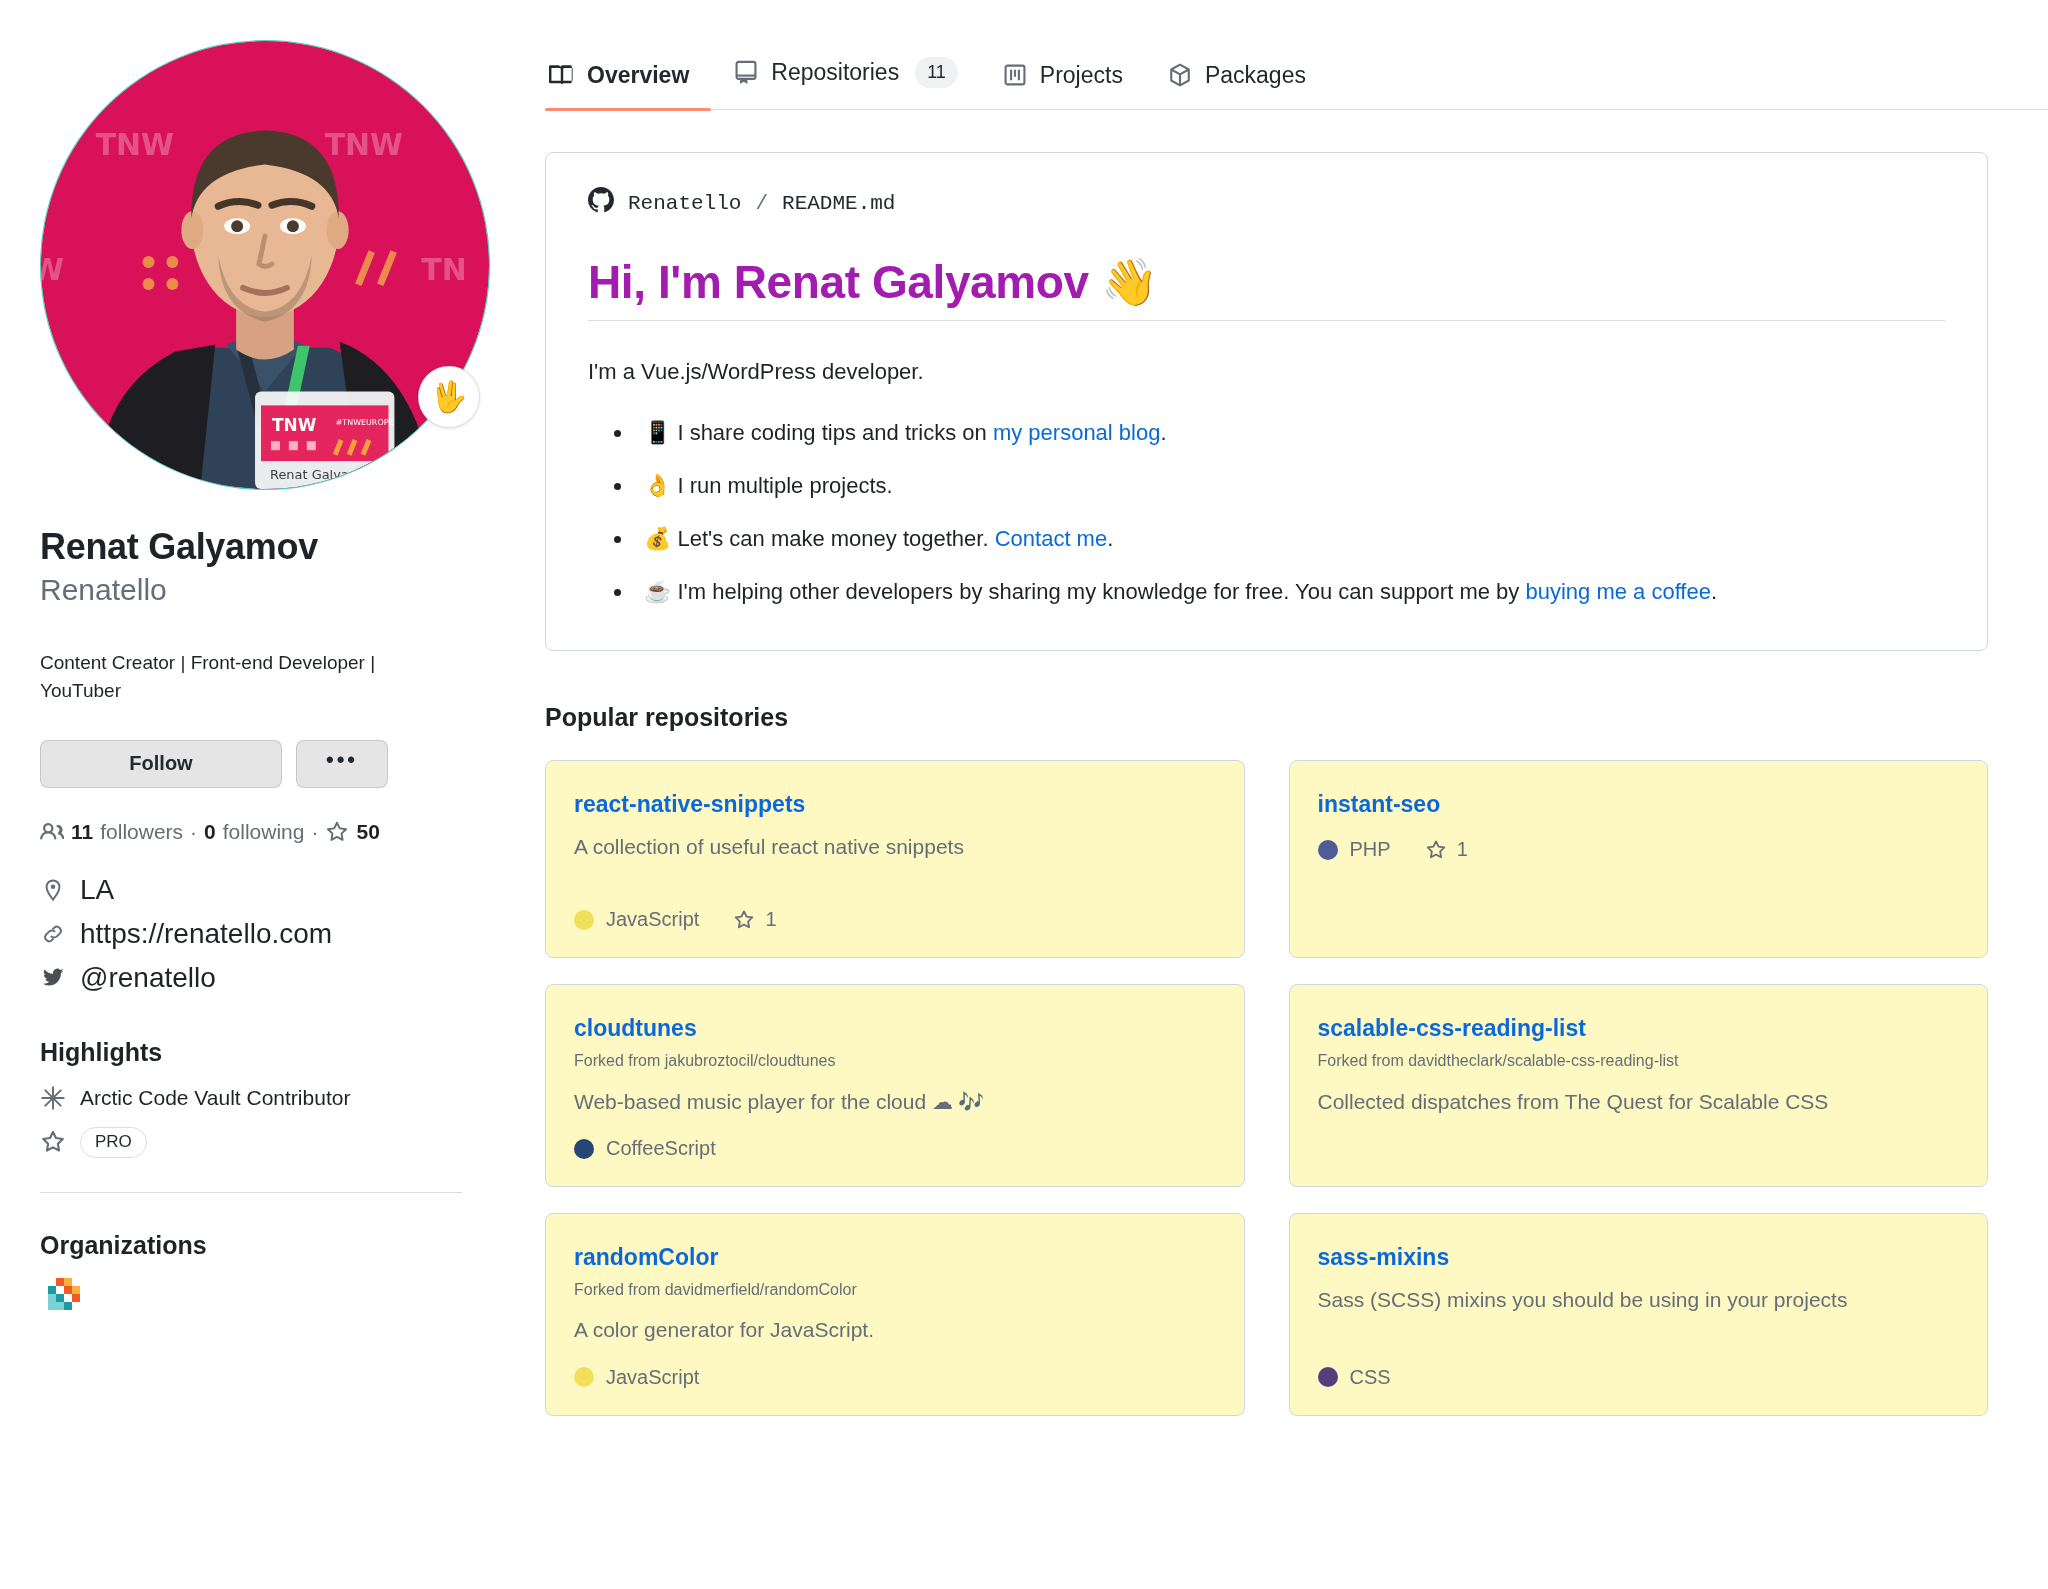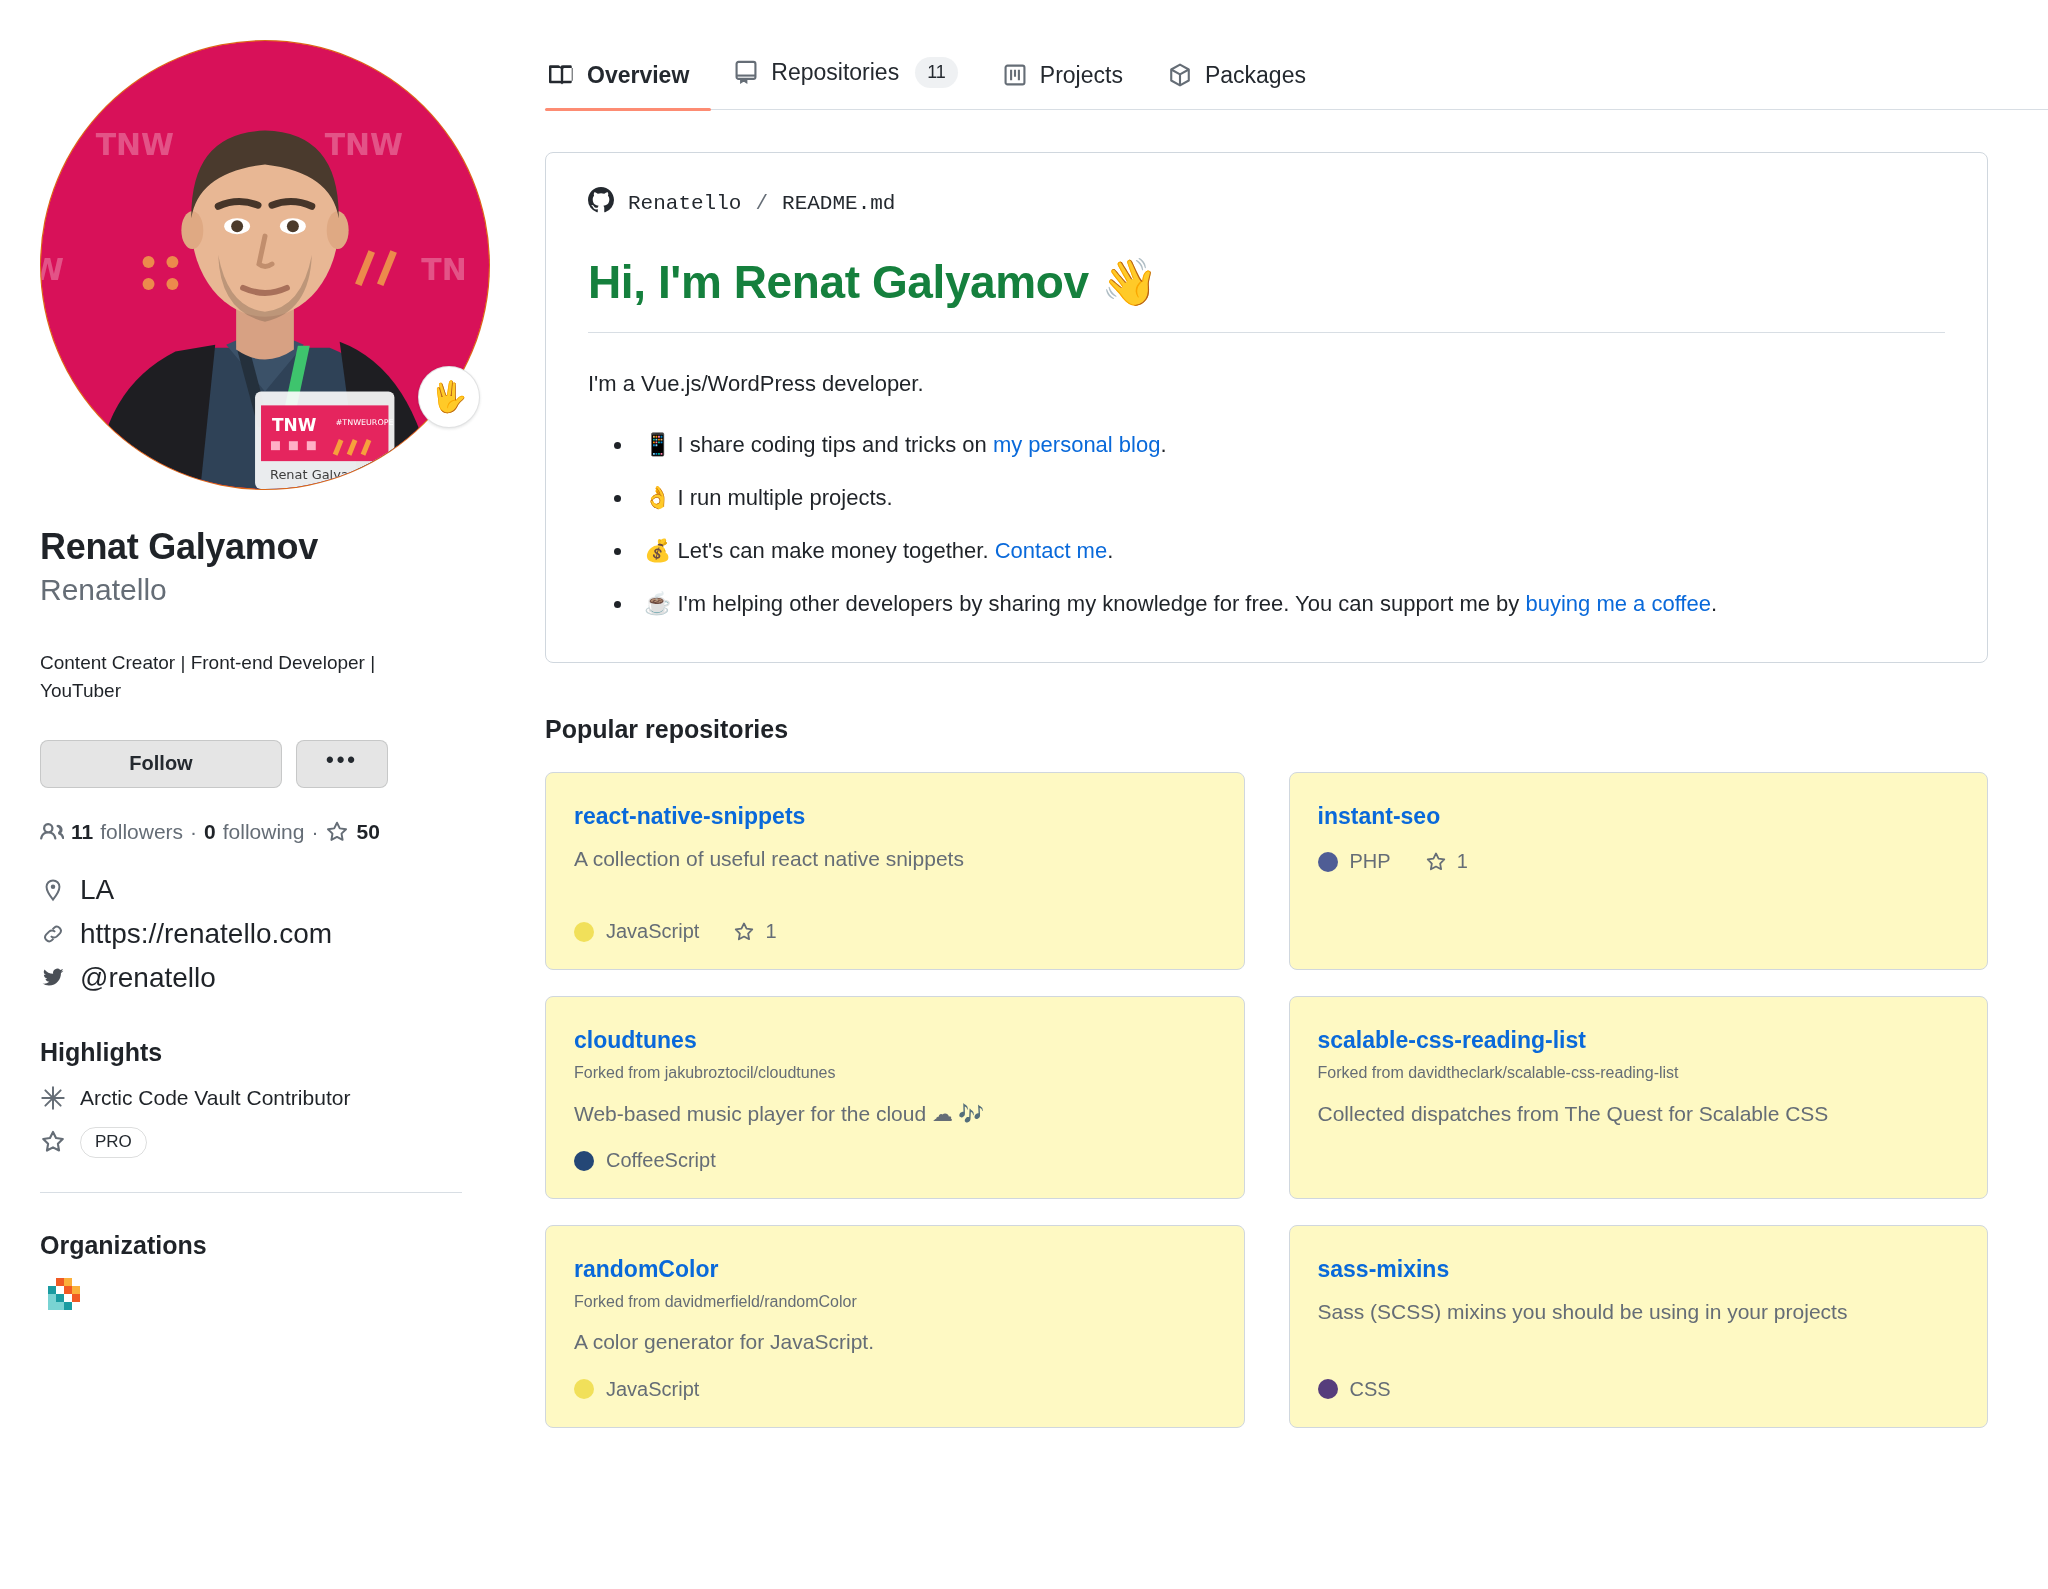--- a/index.html
+++ b/index.html
@@ -16,21 +16,21 @@
   .sidebar {
     width: 500px;
     padding: 40px 38px 0 40px;
     flex: 0 0 500px;
   }
   .avatar-wrap { position: relative; width: 450px; height: 450px; }
   .avatar {
     width: 450px; height: 450px; border-radius: 50%;
     border: 1px solid rgba(27,31,36,0.15);
     overflow: hidden; position: relative;
-    background: #f97316;
+    background: #5eead4;
   }
   .avatar svg { display:block; width:100%; height:100%; }
   .wave-badge {
     position: absolute; right: 10px; bottom: 62px;
     width: 62px; height: 62px; border-radius: 50%;
     background: #fff; border: 1px solid rgba(27,31,36,0.13);
     box-shadow: 0 1px 3px rgba(27,31,36,0.12);
     display: flex; align-items: center; justify-content: center;
     font-size: 30px; line-height: 1;
   }
@@ -124,21 +124,21 @@
     padding: 34px 42px 42px; background: #fff;
   }
   .readme-head {
     display: flex; align-items: center; gap: 14px;
     font-family: "Liberation Mono", monospace;
     font-size: 21px; color: #24292f;
   }
   .readme-head .slash { color: #656d76; }
   .readme-h1 {
     font-size: 46px; font-weight: 700; letter-spacing: -0.4px;
-    color: #15803d; margin-top: 36px; padding-bottom: 22px;
+    color: #a21caf; margin-top: 36px; padding-bottom: 10px;
     border-bottom: 1px solid #d8dee4; line-height: 1.2;
   }
   .readme-p { font-size: 22px; color: #1F2328; margin-top: 34px; line-height: 1.5; }
   .readme-ul { margin-top: 28px; padding-left: 46px; list-style: disc; }
   .readme-ul li {
     font-size: 22px; color: #1F2328; line-height: 1.5;
     margin-bottom: 20px; padding-left: 10px;
   }
   .readme-ul li:last-child { margin-bottom: 0; }
   .readme-ul li .em { margin-right: 6px; }

